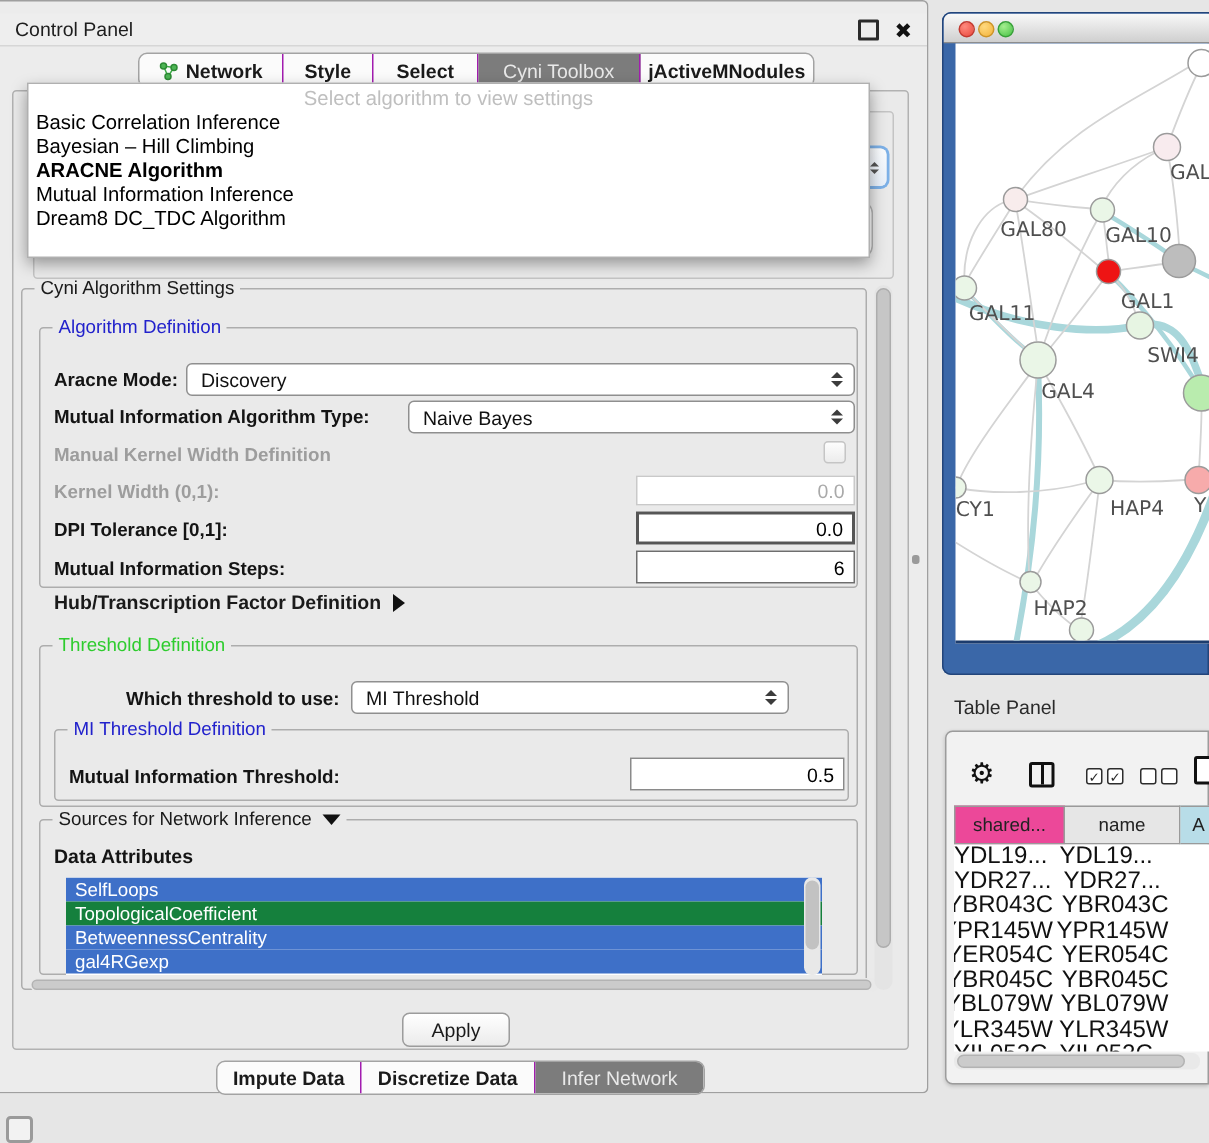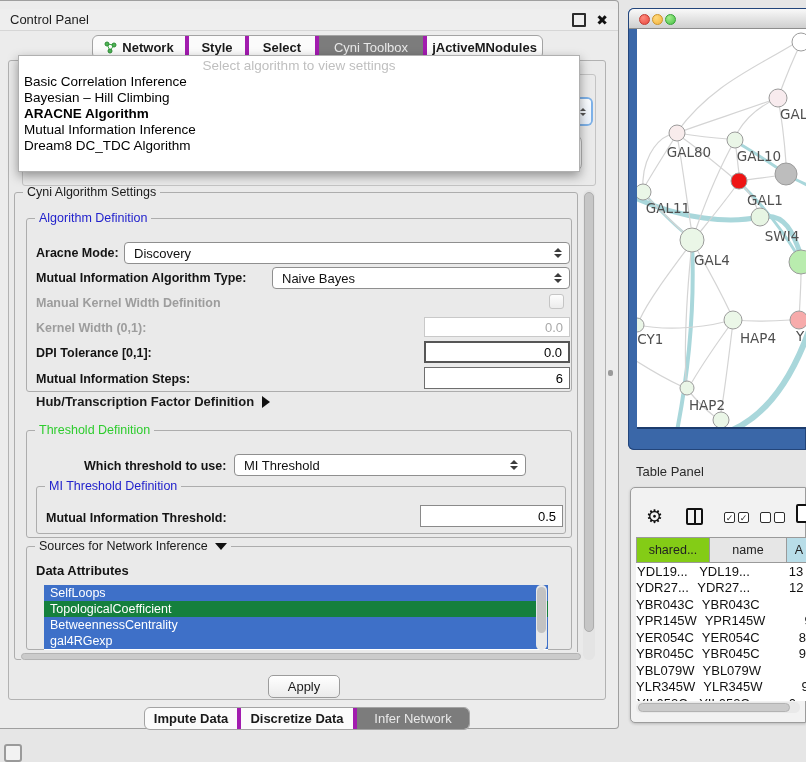--- a/index.html
+++ b/index.html
@@ -15,21 +15,21 @@
              padding:0 10px;box-sizing:border-box;border-bottom:1px solid #d6d6d6;background:#eeeeee;}
   #cp-title{font-size:13px;color:#1d1d1d;}
   #cp-header .spacer{flex:1;}
   .float-btn{width:10px;height:10px;border:2px solid #2b2b2b;border-radius:1px;margin-right:10px;cursor:default;}
   .close-btn{font-size:14px;font-weight:bold;color:#111;line-height:10px;cursor:default;}
 
   
   .tabbar{position:absolute;display:flex;border:1px solid #a3a3a3;border-radius:6px;overflow:hidden;
           background:#fbfbfb;box-sizing:border-box;}
   .tab{display:flex;align-items:center;justify-content:center;font-size:13px;font-weight:bold;color:#1a1a1a;
-       border-right:4px solid #a21caf;box-sizing:border-box;gap:5px;white-space:nowrap;}
+       border-right:1px solid #a21caf;box-sizing:border-box;gap:5px;white-space:nowrap;}
   .tab:last-child{border-right:none;}
   .tab.sel{background:#7c7c7c;color:#e9e9e9;font-weight:normal;}
   #top-tabs{left:92px;top:35px;height:24px;}
   #bottom-tabs{left:144px;top:707px;height:23px;}
 
   
   #content-panel{position:absolute;left:8px;top:60px;width:598px;height:640px;background:#eaeaea;
                  border:1px solid #b2b2b2;border-radius:3px;box-sizing:border-box;}
 
   
@@ -117,21 +117,21 @@
   .cb-sm{width:11px;height:11px;border:1.5px solid #2d2d2d;border-radius:2px;font-size:9px;line-height:10px;
          text-align:center;color:#2d2d2d;box-sizing:border-box;background:#fff;}
   #icon-doc{left:796px;top:504px;width:15px;height:19px;border:2px solid #111;border-radius:2px;box-sizing:border-box;background:#fff;}
 
   #tbl-header{position:absolute;left:636px;top:537px;height:26px;display:flex;}
   .th{border-top:1px solid #9a9a9a;border-bottom:1px solid #9a9a9a;border-right:1px solid #9a9a9a;
       display:flex;align-items:center;justify-content:center;font-size:12.5px;color:#222;box-sizing:border-box;}
   .th:first-child{border-left:1px solid #9a9a9a;}
   #tbl-body{position:absolute;left:636px;top:563px;width:170px;height:138px;overflow:hidden;background:#fff;}
   .tr{display:flex;height:16.5px;}
-  .td{font-size:13px;color:#111;box-sizing:border-box;display:flex;align-items:center;}
+  .td{font-size:16px;color:#111;box-sizing:border-box;display:flex;align-items:center;}
   .td.r{justify-content:flex-end;padding-right:8px;}
   .td.l{justify-content:flex-start;padding-left:3px;margin-left:28px;}
 
   #bl-icon{position:absolute;left:4px;top:744px;width:18px;height:18px;border:2px solid #9a9a9a;
            background:#f2f2f2;border-radius:3px;box-sizing:border-box;}
 
   svg text{font-family:"DejaVu Sans","Liberation Sans",sans-serif;}
 </style>
 </head>
 <body>
@@ -388,21 +388,21 @@
       <span class="cb-sm">✓</span>
         <span class="cb-sm">✓</span>
     </span>
     <span class="cb-pair" style="left:760px;top:512px;">
       <span class="cb-sm"></span>
         <span class="cb-sm"></span>
     </span>
     <span class="tp-icon" id="icon-doc"></span>
 
     <div id="tbl-header">
-        <div class="th" style="width: 74px; background: #84cc16;">shared...</div>
+        <div class="th" style="width: 74px; background: #ec4899;">shared...</div>
         <div class="th" style="width: 77px; background: rgb(230, 230, 230);">name</div>
         <div class="th" style="width: 25px; background: rgb(184, 221, 232);">A</div>
       </div>
     <div id="tbl-body">
         <div class="tr">
           <div class="td r" style="width: 74px;">YDL19...</div>
           <div class="td r" style="width: 77px;">YDL19...</div>
           <div class="td l" style="width: 25px;">13</div>
         </div>
         <div class="tr">

